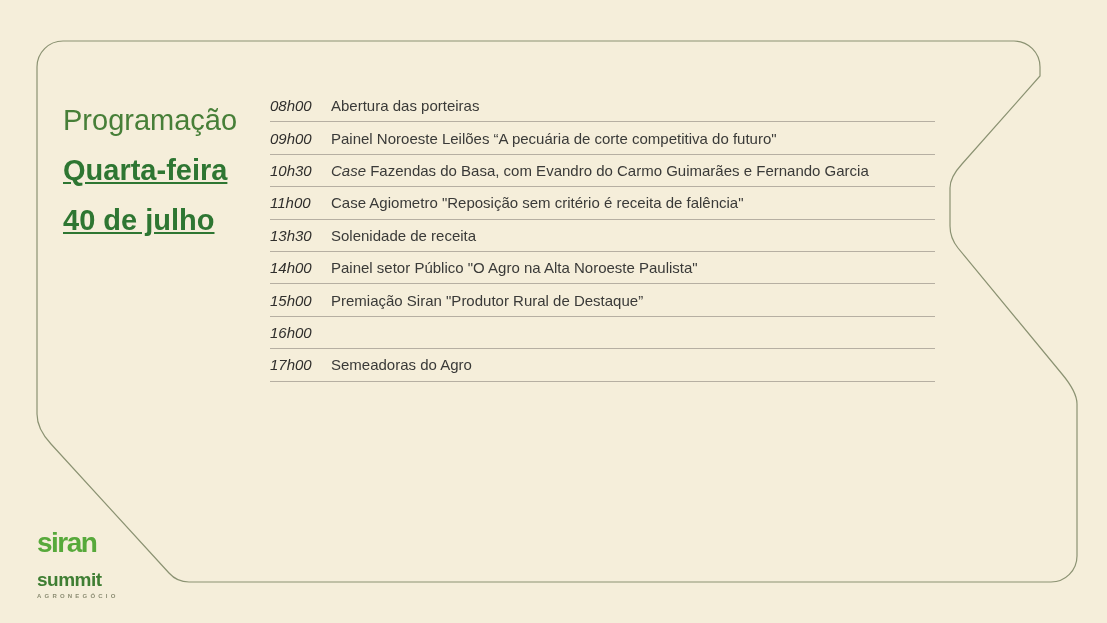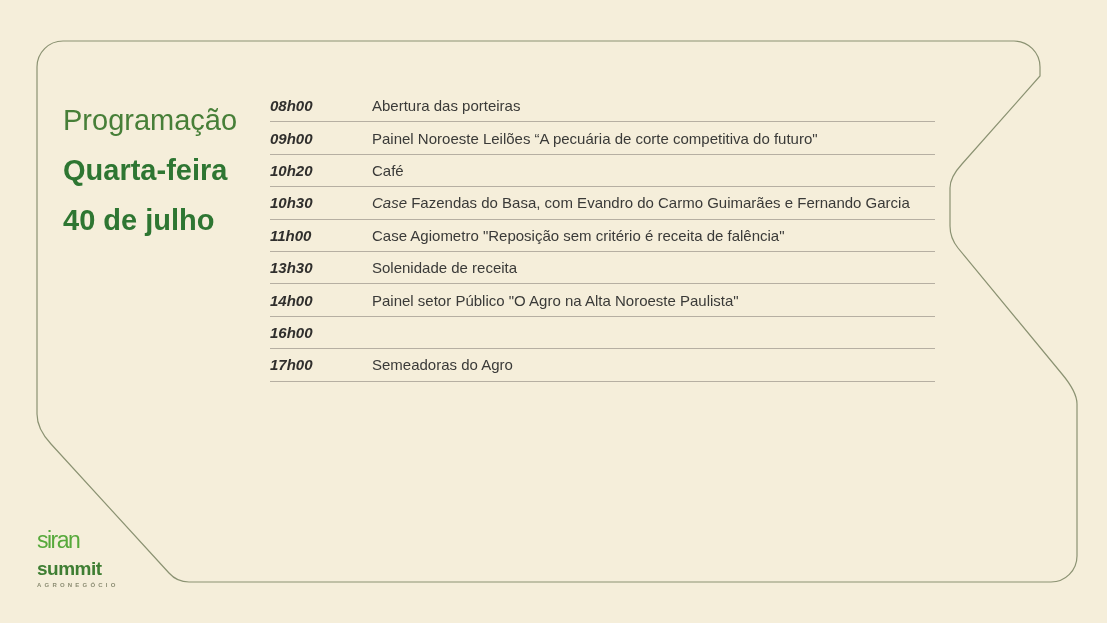--- a/index.html
+++ b/index.html
@@ -35,69 +35,69 @@
   }
   .title-line1 {
     font-size: 29px;
     font-weight: 400;
     color: #477f38;
   }
   .title-line2, .title-line3 {
     font-size: 29px;
     font-weight: 700;
     color: #2e7632;
+    text-decoration: underline;
   }
   
   .schedule {
     position: absolute;
     left: 270px;
     top: 90px;
     width: 665px;
   }
   .row {
     display: flex;
     align-items: center;
     height: 31.4px;
     border-bottom: 1px solid #b6afa2;
     font-size: 15px;
     color: #3a3a38;
     white-space: nowrap;
   }
   .row .time {
     width: 47px;
     flex: 0 0 47px;
-    font-weight: 700;
+    font-weight: 400;
     font-style: italic;
     color: #302f2d;
   }
   .row .desc {
     margin-left: 14px;
   }
   .row .desc .em {
     font-style: italic;
-    margin-left: 41px;
   }
   
   .logo {
     position: absolute;
     left: 37px;
     top: 529px;
     line-height: 1;
   }
   .logo-line1 {
-    font-size: 23px;
-    font-weight: 400;
+    font-size: 28px;
+    font-weight: 700;
     letter-spacing: -1.5px;
     color: #57a93b;
   }
   .logo-line2 {
     font-size: 19px;
     font-weight: 700;
     letter-spacing: -0.5px;
-    margin-top: 7px;
+    margin-top: 13px;
     color: #3f7e33;
   }
   .logo-tagline {
     font-size: 6px;
     font-weight: 700;
     letter-spacing: 3.2px;
     margin-top: 4px;
     color: #8b8c72;
   }
 </style>
@@ -138,24 +138,20 @@
     <div class="row">
       <span class="time">08h00</span>
       <span class="desc"><i class="em"></i><span class="rest">Abertura das porteiras</span></span>
     </div>
 
     <div class="row">
       <span class="time">09h00</span>
       <span class="desc"><i class="em"></i><span class="rest">Painel Noroeste Leilões “A pecuária de corte competitiva do futuro"</span></span>
     </div>
 
-    <div class="row">
-      <span class="time">10h20</span>
-      <span class="desc"><i class="em"></i><span class="rest">Café</span></span>
-    </div>
 
     <div class="row">
       <span class="time">10h30</span>
       <span class="desc"><i class="em">Case</i><span class="rest"> Fazendas do Basa, com Evandro do Carmo Guimarães e Fernando Garcia</span></span>
     </div>
 
     <div class="row">
       <span class="time">11h00</span>
       <span class="desc"><i class="em"></i><span class="rest">Case Agiometro "Reposição sem critério é receita de falência"</span></span>
     </div>
@@ -165,20 +161,24 @@
     <div class="row">
       <span class="time">13h30</span>
       <span class="desc"><i class="em"></i><span class="rest">Solenidade de receita</span></span>
     </div>
 
     <div class="row">
       <span class="time">14h00</span>
       <span class="desc"><i class="em"></i><span class="rest">Painel setor Público "O Agro na Alta Noroeste Paulista"</span></span>
     </div>
 
+    <div class="row">
+      <span class="time">15h00</span>
+      <span class="desc"><i class="em"></i><span class="rest">Premiação Siran "Produtor Rural de Destaque”</span></span>
+    </div>
 
     <div class="row">
       <span class="time">16h00</span>
     </div>
 
     <div class="row">
       <span class="time">17h00</span>
       <span class="desc"><i class="em"></i><span class="rest">Semeadoras do Agro</span></span>
     </div>
   </div>

